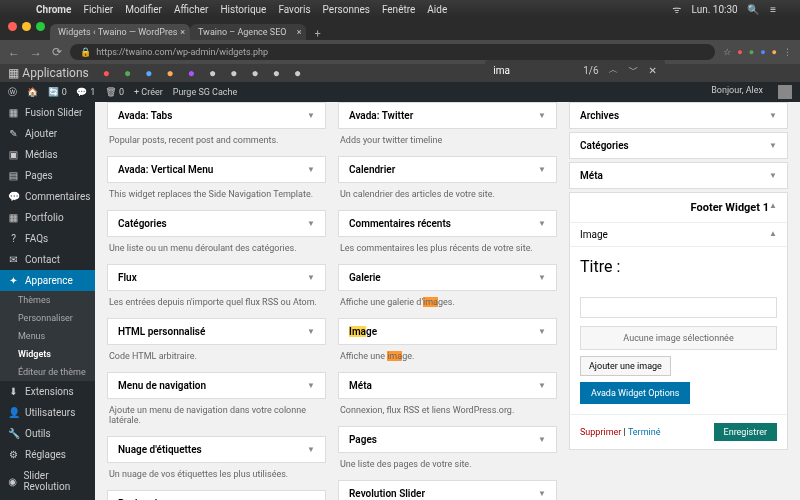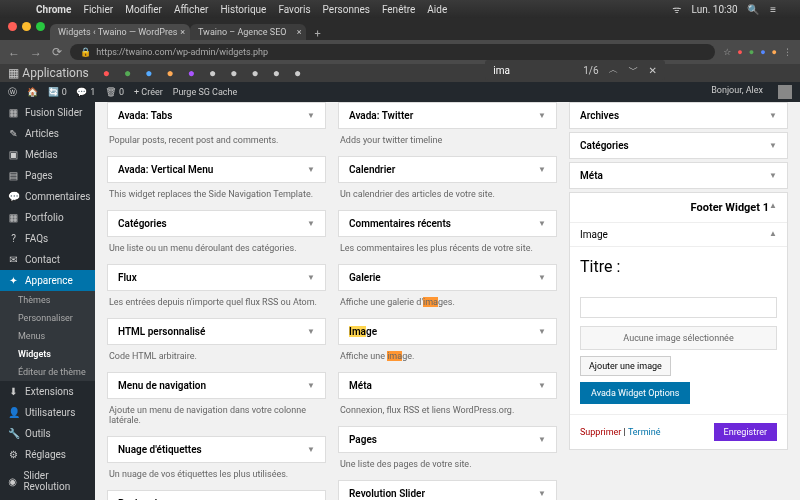--- a/index.html
+++ b/index.html
@@ -35,21 +35,21 @@
 .panel-sub{padding:6px 10px;font-size:10px;display:flex;justify-content:space-between;border-bottom:1px solid #eee}
 .panel-body{padding:10px}
 .field-label{font-size:16px;margin-bottom:21px}
 .text-input{width:100%;border:1px solid #ddd;padding:4px;font-size:10px;margin-bottom:8px}
 .gray-bar{background:#f7f7f7;border:1px solid #ddd;text-align:center;padding:6px;font-size:9px;color:#666;margin-bottom:6px}
 .btn{border:1px solid #ccc;background:#f7f7f7;padding:4px 8px;font-size:9px;cursor:pointer;display:inline-block}
 .btn-primary{background:#0073aa;color:#fff;border-color:#0073aa;padding:5px 10px;margin-top:6px}
 .panel-foot{padding:8px 10px;border-top:1px solid #eee;display:flex;justify-content:space-between;align-items:center;font-size:9px}
 .link-del{color:#a00}
 .link-done{color:#0073aa}
-.btn-save{background:#6d28d9;color:#fff;border:none;padding:4px 10px;font-size:9px}
+.btn-save{background:#0f766e;color:#fff;border:none;padding:4px 10px;font-size:9px}
 .hl{background:#ff9632}
 .hl-active{background:#ffd54f}
 .caret{font-size:8px;color:#888}
 .ico{width:11px;display:inline-block;text-align:center}
 </style>
 </head>
 <body>
 
 <div class="mac-menu">
   <span></span>
@@ -138,21 +138,21 @@
 </div>
 
 <div class="container">
   <div class="sidebar" id="sb">
       <div class="sidebar-item">
         <span class="ico">▦</span>
         <span>Fusion Slider</span>
       </div>
       <div class="sidebar-item">
         <span class="ico">✎</span>
-        <span>Articles</span>
+        <span>Ajouter</span>
       </div>
       <div class="sidebar-item">
         <span class="ico">▣</span>
         <span>Médias</span>
       </div>
       <div class="sidebar-item">
         <span class="ico">▤</span>
         <span>Pages</span>
       </div>
       <div class="sidebar-item">

